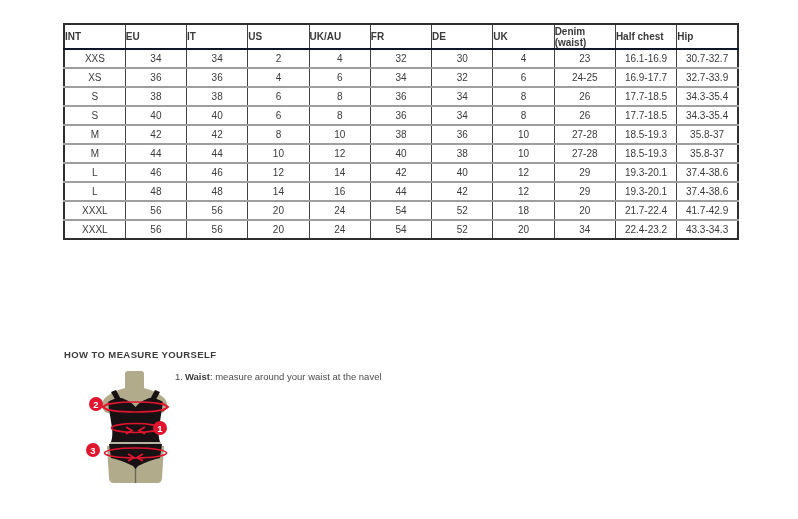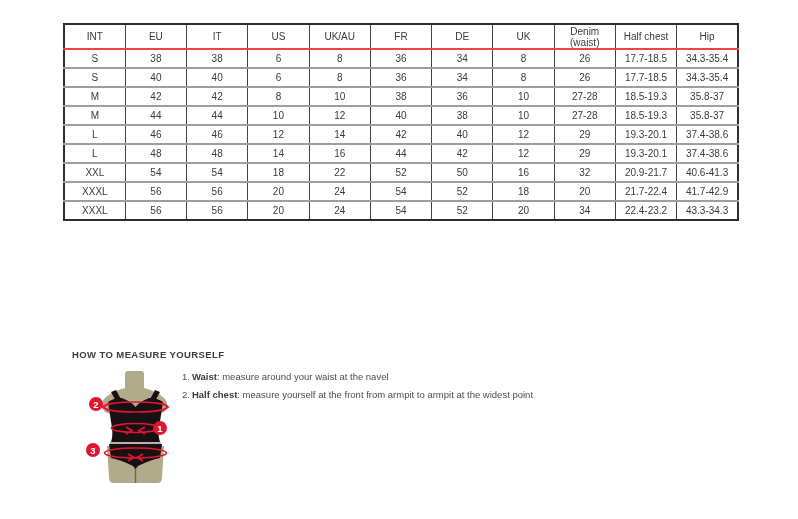--- a/index.html
+++ b/index.html
@@ -16,24 +16,24 @@
     left: 63px; top: 23px;
     width: 676px;
     border-collapse: collapse;
     table-layout: fixed;
     border: 2px solid #2e2e2e;
     font-size: 10px;
     color: #3a3a3a;
   }
   .size-table th {
     height: 25px;
-    font-weight: normal;
+    font-weight: bold;
     border-left: 1px solid #424242;
-    border-bottom: 2px solid #ef4444;
-    text-align: center;
+    border-bottom: 2px solid #0f172a;
+    text-align: left;
     vertical-align: middle;
   }
   .size-table td {
     height: 19px;
     border-left: 1px solid #424242;
     border-bottom: 2px solid #9e9e9e;
     text-align: center;
     vertical-align: middle;
   }
   .size-table tr > th:first-child,
@@ -41,39 +41,37 @@
   .size-table tbody tr:last-child td { border-bottom: none; }
 
   
   .measure-title {
     position: absolute;
     left: 64px; top: 349px;
     font-size: 9.5px;
     font-weight: bold;
     letter-spacing: 0.4px;
     color: #3b3b3b;
-    margin-left: 8px;
   }
   .measure-figure {
     position: absolute;
     left: 80px; top: 366px;
     width: 100px; height: 120px;
   }
   .measure-steps {
     position: absolute;
     left: 175px; top: 370px;
     list-style: none;
     font-size: 9.5px;
     color: #4c4c4c;
   }
   .measure-steps li {
     height: 18px;
     line-height: 13px;
     white-space: nowrap;
-    margin-left: 7px;
   }
   .step-num { margin-right: 2px; }
   .step-label { font-weight: bold; color: #3b3b3b; }
 </style>
 </head>
 <body>
 
 <table class="size-table">
   <thead>
     <tr id="head-row">
@@ -85,20 +83,46 @@
         <th>FR</th>
         <th>DE</th>
         <th>UK</th>
         <th>Denim (waist)</th>
         <th>Half chest</th>
         <th>Hip</th>
       </tr>
   </thead>
   <tbody id="table-body">
       <tr>
+        <td>XXS</td>
+        <td>34</td>
+        <td>34</td>
+        <td>2</td>
+        <td>4</td>
+        <td>32</td>
+        <td>30</td>
+        <td>4</td>
+        <td>23</td>
+        <td>16.1-16.9</td>
+        <td>30.7-32.7</td>
+      </tr>
+      <tr>
+        <td>XS</td>
+        <td>36</td>
+        <td>36</td>
+        <td>4</td>
+        <td>6</td>
+        <td>34</td>
+        <td>32</td>
+        <td>6</td>
+        <td>24-25</td>
+        <td>16.9-17.7</td>
+        <td>32.7-33.9</td>
+      </tr>
+      <tr>
         <td>S</td>
         <td>38</td>
         <td>38</td>
         <td>6</td>
         <td>8</td>
         <td>36</td>
         <td>34</td>
         <td>8</td>
         <td>26</td>
         <td>17.7-18.5</td>
@@ -161,33 +185,20 @@
         <td>48</td>
         <td>48</td>
         <td>14</td>
         <td>16</td>
         <td>44</td>
         <td>42</td>
         <td>12</td>
         <td>29</td>
         <td>19.3-20.1</td>
         <td>37.4-38.6</td>
-      </tr>
-      <tr>
-        <td>XXL</td>
-        <td>54</td>
-        <td>54</td>
-        <td>18</td>
-        <td>22</td>
-        <td>52</td>
-        <td>50</td>
-        <td>16</td>
-        <td>32</td>
-        <td>20.9-21.7</td>
-        <td>40.6-41.3</td>
       </tr>
       <tr>
         <td>XXXL</td>
         <td>56</td>
         <td>56</td>
         <td>20</td>
         <td>24</td>
         <td>54</td>
         <td>52</td>
         <td>18</td>
@@ -256,16 +267,13 @@
     <text x="80" y="65.5" fill="#ffffff">1</text>
     <circle cx="13" cy="84" r="7" fill="#e2152f"></circle>
     <text x="13" y="87.5" fill="#ffffff">3</text>
   </g>
 </svg>
 
 <ul class="measure-steps">
   <li>
     <span class="step-num">1.</span><span class="step-label">Waist</span><span>: measure around your waist at the navel</span>
   </li>
-  <li>
-    <span class="step-num">2.</span><span class="step-label">Half chest</span><span>: measure yourself at the front from armpit to armpit at the widest point</span>
-  </li>
 </ul>
 
 </body></html>

